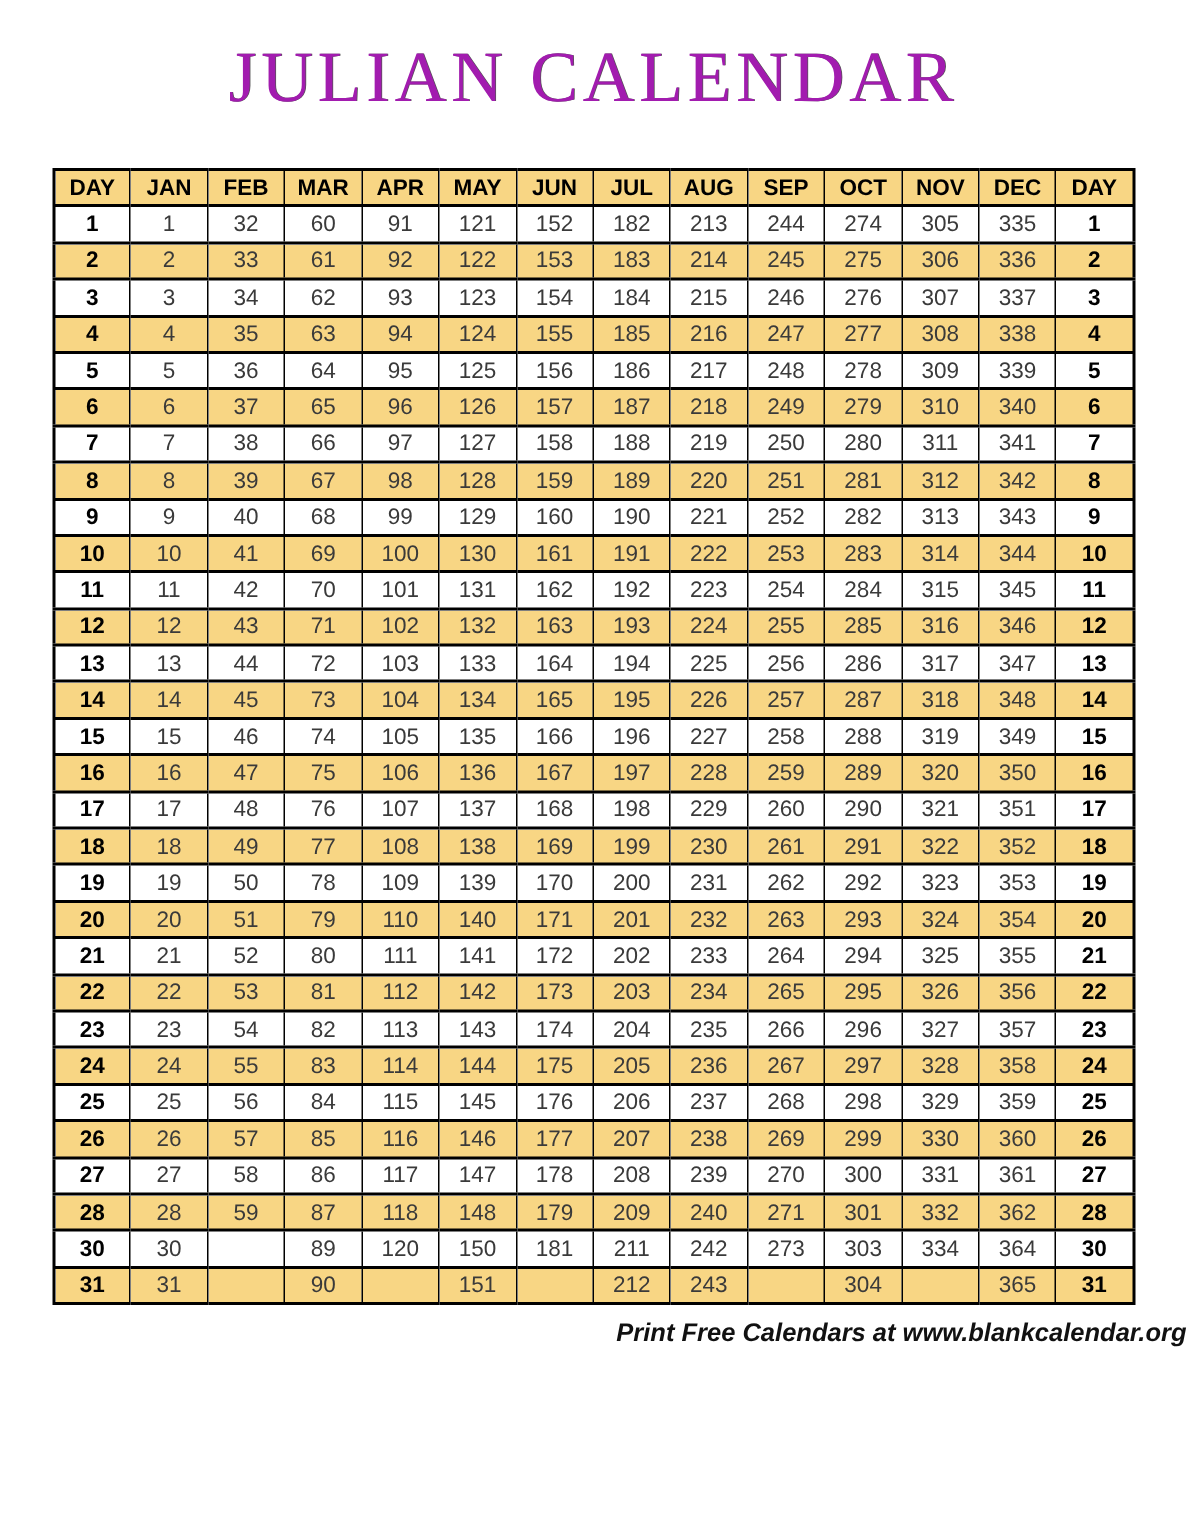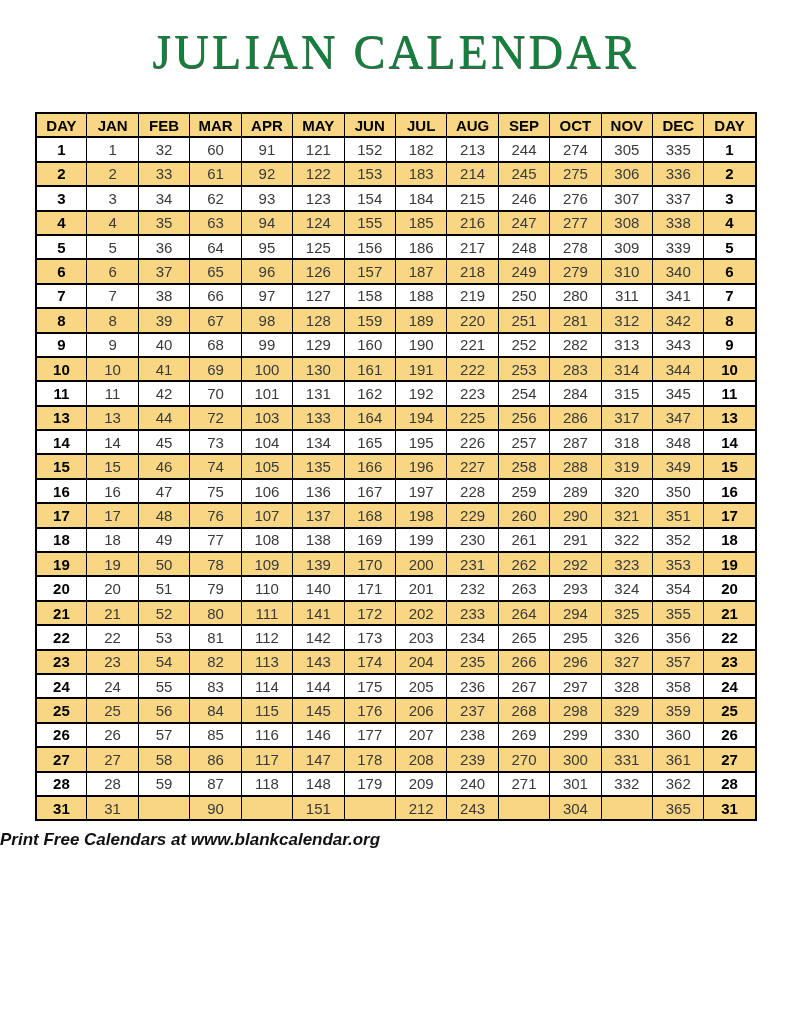--- a/index.html
+++ b/index.html
@@ -11,21 +11,21 @@
     font-family: "Liberation Sans", sans-serif;
     overflow: hidden;
   }
   .title {
     margin: 24px 0 0 0;
     text-align: center;
     font-family: "Liberation Serif", serif;
     font-weight: normal;
     font-size: 48px;
     letter-spacing: 3px;
-    color: #15803d;
+    color: #a21caf;
     text-shadow: 0.5px 0.5px 0 #555;
   }
   table.julian {
     border-collapse: collapse;
     table-layout: fixed;
     width: 722px;
     margin: 33px auto 0 auto;
     border: 2px solid var(--border-color);
   }
   th, td {
@@ -52,21 +52,21 @@
   }
   tbody tr:nth-child(even) td {
     background: var(--highlight);
   }
   tbody td.day-col {
     font-weight: bold;
     color: var(--strong-text);
   }
   .footer {
     margin-top: 9px;
-    text-align: left;
+    text-align: right;
     font-size: 17px;
     font-weight: bold;
     font-style: italic;
     color: #111111;
   }
 </style>
 </head>
 <body>
 
 <h1 class="title">JULIAN CALENDAR</h1>
@@ -261,20 +261,36 @@
         <td>162</td>
         <td>192</td>
         <td>223</td>
         <td>254</td>
         <td>284</td>
         <td>315</td>
         <td>345</td>
         <td class="day-col">11</td>
       </tr>
       <tr>
+        <td class="day-col">12</td>
+        <td>12</td>
+        <td>43</td>
+        <td>71</td>
+        <td>102</td>
+        <td>132</td>
+        <td>163</td>
+        <td>193</td>
+        <td>224</td>
+        <td>255</td>
+        <td>285</td>
+        <td>316</td>
+        <td>346</td>
+        <td class="day-col">12</td>
+      </tr>
+      <tr>
         <td class="day-col">13</td>
         <td>13</td>
         <td>44</td>
         <td>72</td>
         <td>103</td>
         <td>133</td>
         <td>164</td>
         <td>194</td>
         <td>225</td>
         <td>256</td>
@@ -517,20 +533,36 @@
         <td>179</td>
         <td>209</td>
         <td>240</td>
         <td>271</td>
         <td>301</td>
         <td>332</td>
         <td>362</td>
         <td class="day-col">28</td>
       </tr>
       <tr>
+        <td class="day-col">30</td>
+        <td>30</td>
+        <td></td>
+        <td>89</td>
+        <td>120</td>
+        <td>150</td>
+        <td>181</td>
+        <td>211</td>
+        <td>242</td>
+        <td>273</td>
+        <td>303</td>
+        <td>334</td>
+        <td>364</td>
+        <td class="day-col">30</td>
+      </tr>
+      <tr>
         <td class="day-col">31</td>
         <td>31</td>
         <td></td>
         <td>90</td>
         <td></td>
         <td>151</td>
         <td></td>
         <td>212</td>
         <td>243</td>
         <td></td>

